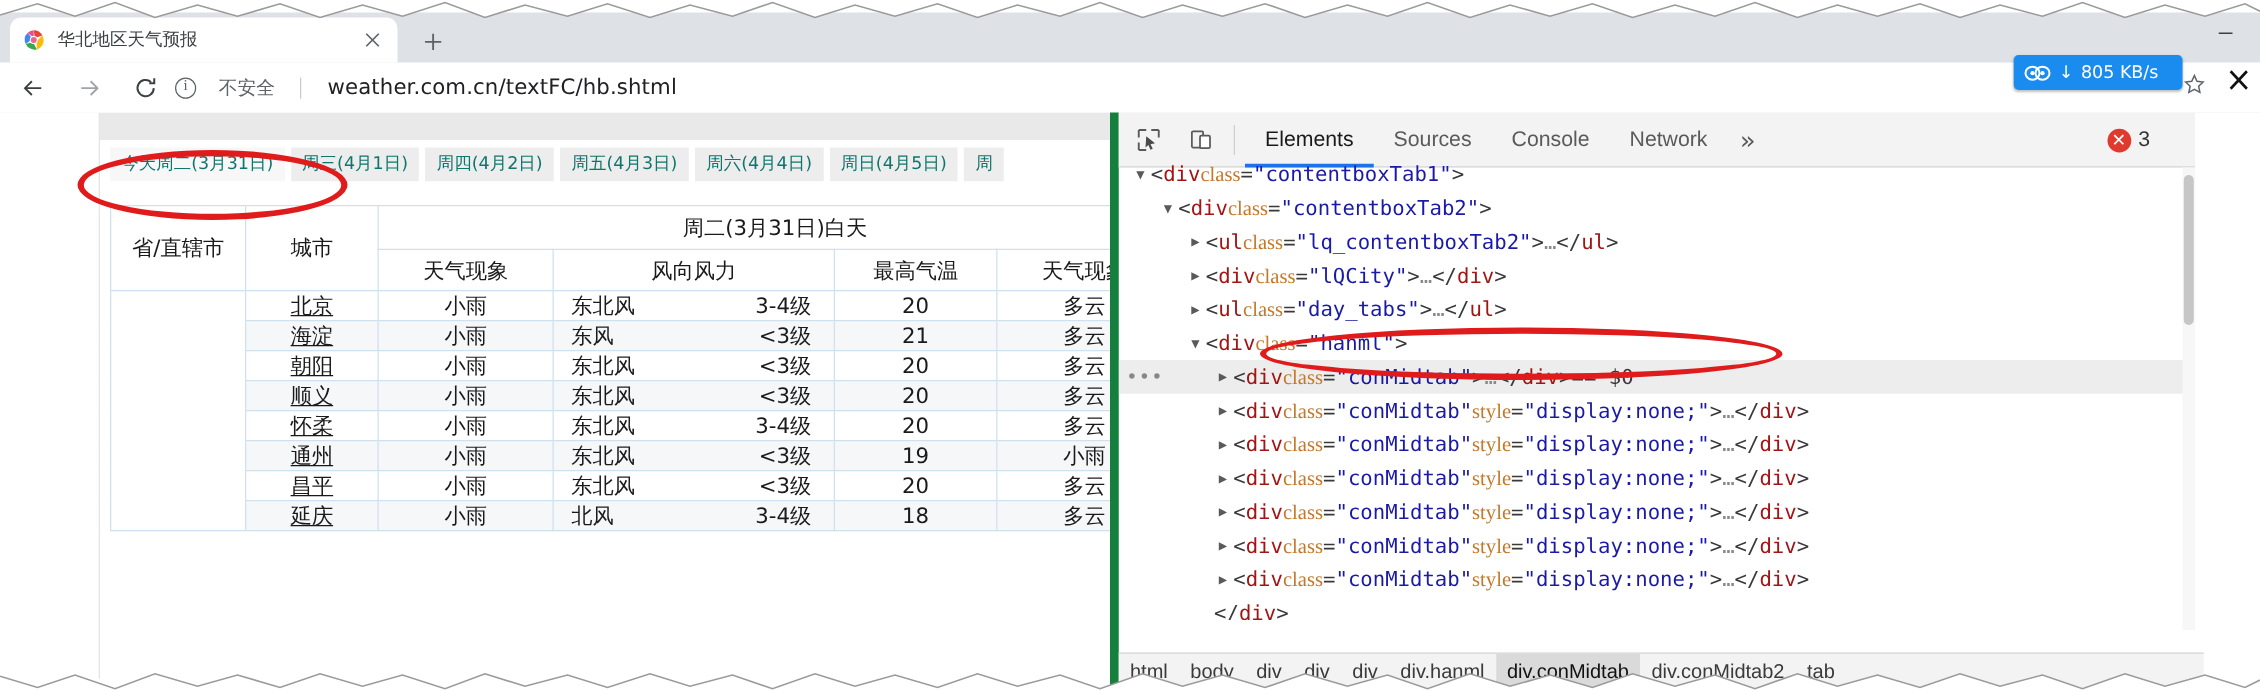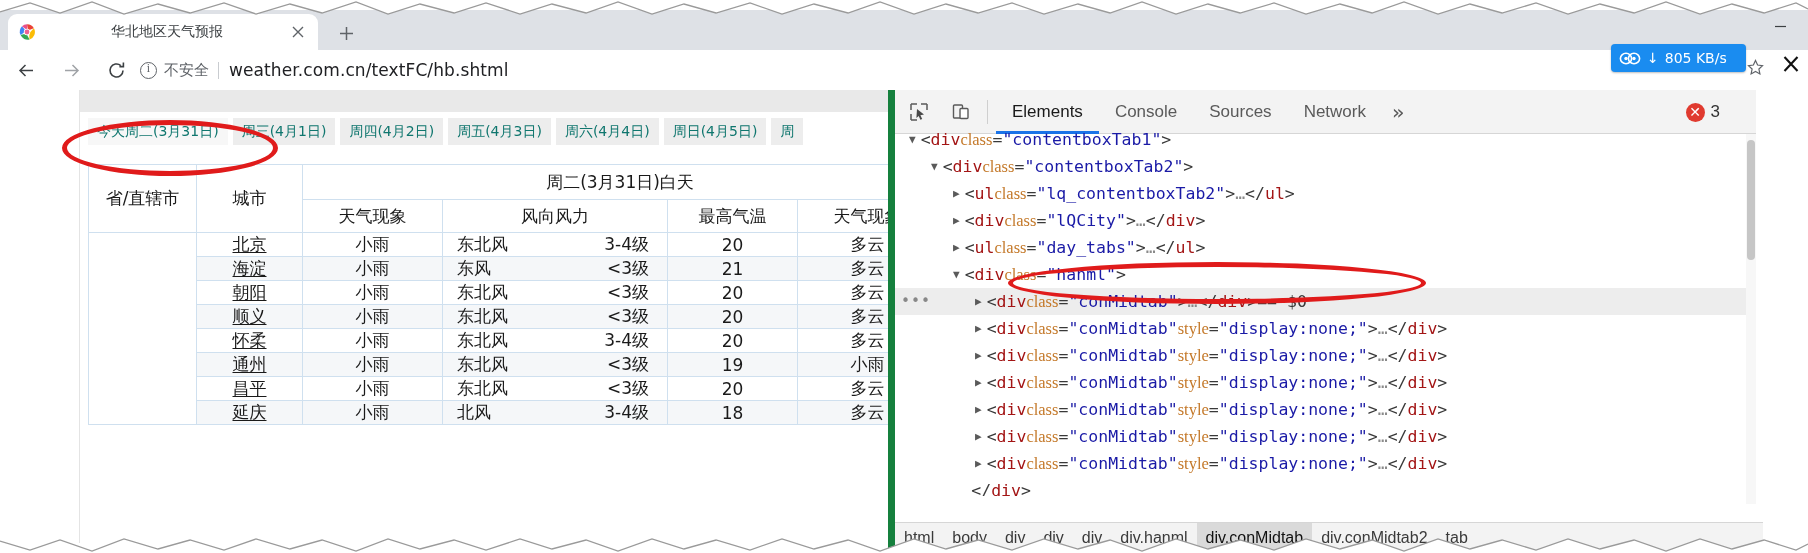--- a/index.html
+++ b/index.html
@@ -23,21 +23,20 @@
     z-index: 60; pointer-events: none;
   }
   .tear.top { top: 0; }
   .tear.bottom { bottom: 0; }
 
   
   .chrome {
     position: absolute; left: 0; top: 10px;
     width: 1808px; height: 80px;
     background: #dee1e6;
-    text-align: center;
   }
   .tabstrip {
     position: absolute; left: 0; top: 0; width: 100%; height: 40px;
   }
   .tab {
     position: absolute; left: 8px; top: 4px;
     width: 310px; height: 36px;
     background: #ffffff;
     border-radius: 9px 9px 0 0;
     display: flex; align-items: center;
@@ -84,20 +83,21 @@
     width: 38px; height: 38px; margin-left: 7px;
     display: flex; align-items: center; justify-content: center;
     color: #5f6368;
   }
   .omnibox {
     position: absolute; left: 140px; top: 5px;
     width: 1590px; height: 30px;
     background: #ffffff;
     display: flex; align-items: center;
     font-size: 15px;
+    gap: 11px;
   }
   .info-ic {
     width: 17px; height: 17px; border: 1.6px solid #5f6368;
     border-radius: 50%; position: relative; flex: none;
     margin-right: 7px;
   }
   .info-ic:after {
     content: "i"; position: absolute; left: 0; right: 0; top: -2px;
     text-align: center; font-size: 12px; color: #5f6368;
     font-family: "Liberation Serif", serif;
@@ -576,22 +576,22 @@
       </div>
       <div class="dt-iconbtn">
         <svg width="20" height="20" viewBox="0 0 20 20">
           <rect x="2.5" y="3" width="9" height="13" rx="1" fill="none" stroke="#5a5a5a" stroke-width="1.4"></rect>
           <rect x="9" y="6.5" width="8" height="10" rx="1" fill="#ffffff" stroke="#5a5a5a" stroke-width="1.4"></rect>
         </svg>
       </div>
       <div class="dt-div"></div>
       <div class="dt-tabs" id="dt-tabs">
           <div class="dt-tab active">Elements</div>
+          <div class="dt-tab">Sources</div>
           <div class="dt-tab">Console</div>
-          <div class="dt-tab">Sources</div>
           <div class="dt-tab">Network</div>
         </div>
       <div class="dt-more">»</div>
       <div class="dt-errors">
         <span class="dt-err-dot">✕</span>
         <span>3</span>
       </div>
     </div>
 
     <div class="dom" id="dom-tree" style="margin-top: -8px;">

